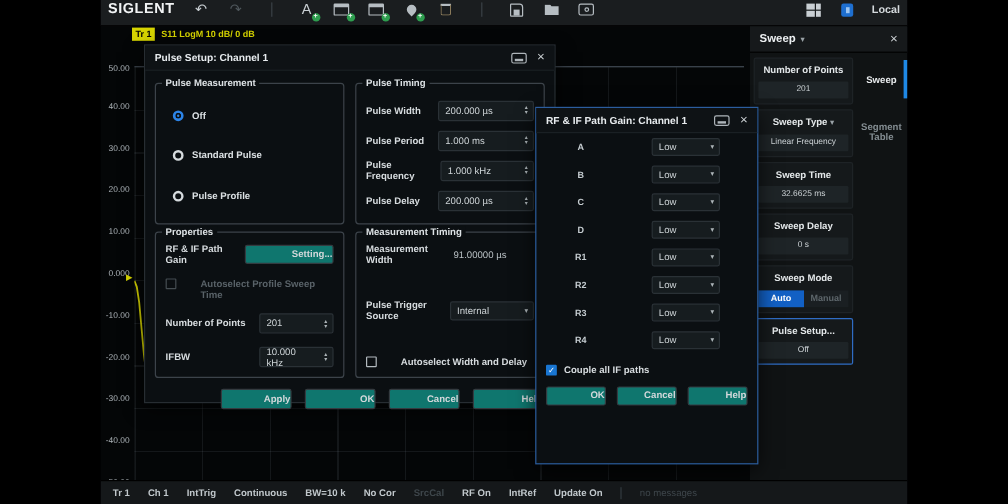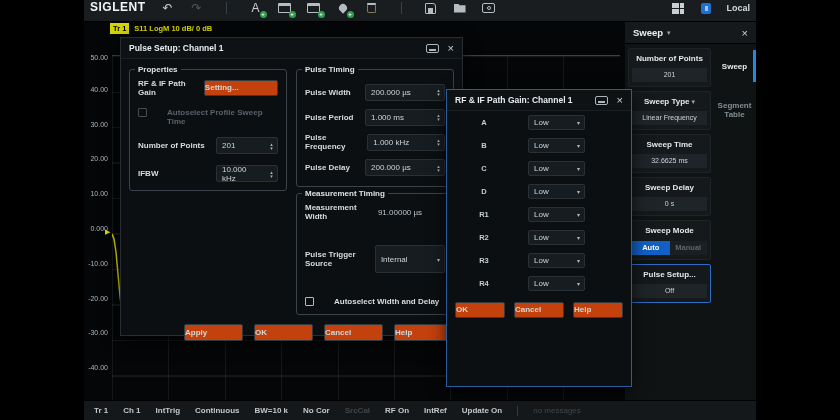--- a/index.html
+++ b/index.html
@@ -91,48 +91,48 @@
   .group { position:relative; border:1px solid #3c434a; border-radius:3px; margin-top:6px; padding:10px 8px 6px; }
   .group-label { position:absolute; top:-5px; left:5px; background:#0b0f12; padding:0 3px; font-size:8px; font-weight:bold; color:#dde2e5; line-height:9px; }
   .g-pm { height:118px; display:flex; flex-direction:column; justify-content:space-around; padding-left:14px; }
   .radio-row { display:flex; align-items:center; gap:7px; cursor:pointer; }
   .radio { width:9px; height:9px; border-radius:50%; border:2px solid #d6dbde; flex:none; }
   .radio-row.selected .radio { border:2px solid #2c84e8; background:#2c84e8; box-shadow:inset 0 0 0 1.5px #0b0f12; }
   .rlabel { font-size:8px; font-weight:bold; color:#dbe0e3; }
   .g-props { height:122px; display:flex; flex-direction:column; justify-content:space-between; padding-top:9px; padding-bottom:8px; }
   .frow { display:flex; align-items:center; justify-content:space-between; }
   .flabel { font-size:8px; font-weight:bold; color:#d7dcdf; }
-  .btn { background:#c2410c; border:1px solid #343b40; border-radius:2px; color:#d3d8db; font-size:8px; font-weight:bold; text-align:left; cursor:pointer; }
+  .btn { background:#0f766e; border:1px solid #343b40; border-radius:2px; color:#d3d8db; font-size:8px; font-weight:bold; text-align:right; cursor:pointer; }
   .btn-setting { width:76px; height:16px; line-height:14px; }
   .chk-row { display:flex; align-items:flex-start; gap:20px; cursor:pointer; }
   .chk { width:9px; height:9px; border:1px solid #b3babf; border-radius:1px; flex:none; }
   .chk-row.disabled .chk { border-color:#454d52; }
   .chk-row.disabled .flabel { color:#596268; }
   .chk.checked { background:#1976d2; border-color:#1976d2; color:#fff; font-size:7px; line-height:9px; text-align:center; }
   .spin { display:flex; align-items:center; background:#161c1f; border:1px solid #2a3136; border-radius:2px; height:17px; cursor:pointer; }
   .spin-val { flex:1; font-size:8px; color:#ced4d7; padding:0 5px; }
   .spin-arrows { width:11px; display:flex; flex-direction:column; align-items:center; justify-content:center; gap:0; }
   .spin-arrows span { font-size:5px; color:#aeb6ba; line-height:4px; }
   .w62 { width:62px; } .w80 { width:80px; }
   .g-pt { height:118px; display:flex; flex-direction:column; justify-content:space-around; }
   .g-mt { height:122px; display:flex; flex-direction:column; justify-content:space-between; padding-top:9px; padding-bottom:8px; }
   .static-val { font-size:8px; color:#b9c0c4; width:80px; padding-left:5px; }
-  .dropdown { display:flex; align-items:center; background:#161c1f; border:1px solid #2a3136; border-radius:2px; height:28px; cursor:pointer; }
+  .dropdown { display:flex; align-items:center; background:#161c1f; border:1px solid #2a3136; border-radius:2px; height:16px; cursor:pointer; }
   .dd-val { flex:1; font-size:8px; color:#ced4d7; padding:0 5px; }
   .dd-chev { font-size:6px; color:#aeb6ba; padding-right:4px; }
   .pd-footer { display:flex; justify-content:flex-end; gap:11px; padding:9px 9px 0; }
   .btn-dlg { width:59px; height:17px; line-height:15px; }
 
   .gain-dialog { left:363px; top:90px; width:184px; height:296px; box-shadow:0 0 0 1px #2b5d9e, 0 5px 16px rgba(0,0,0,.75); }
   .gd-head { display:flex; align-items:center; height:24px; }
   .gd-col1 { width:74px; text-align:center; font-size:7.5px; font-weight:bold; color:#ccd2d6; }
   .gd-col2 { flex:1; text-align:center; font-size:7.5px; font-weight:bold; color:#ccd2d6; }
   .gd-row { display:flex; align-items:center; height:23px; }
   .gd-recv { width:74px; text-align:center; font-size:7.5px; font-weight:bold; color:#c6cdd1; }
-  .gd-dd { width:57px; height:15px; margin-left:7px; }
+  .gd-dd { width:57px; height:15px; margin-left:22px; }
   .gd-couple { display:flex; align-items:center; gap:6px; padding:6px 8px 0; height:20px; }
   .gd-footer { display:flex; gap:9px; padding:7px 8px 0; }
   .btn-gd { width:52px; height:16px; line-height:14px; }
 </style>
 </head>
 <body>
 
 <div class="app">
 
   <div class="toolbar">
@@ -289,20 +289,39 @@
       <span class="dlg-title">Pulse Setup: Channel 1</span>
       <span class="tb-icons-r">
         <span class="i-kb">
             <span></span>
           </span>
         <span class="dlg-close">×</span>
       </span>
     </div>
     <div class="pd-content">
       <div class="pd-col-l">
+        <div class="group g-pm">
+          <span class="group-label">Pulse Measurement</span>
+
+            <div class="radio-row selected">
+              <span class="radio"></span>
+              <span class="rlabel">Off</span>
+            </div>
+
+            <div class="radio-row">
+              <span class="radio"></span>
+              <span class="rlabel">Standard Pulse</span>
+            </div>
+
+            <div class="radio-row">
+              <span class="radio"></span>
+              <span class="rlabel">Pulse Profile</span>
+            </div>
+
+        </div>
         <div class="group g-props">
           <span class="group-label">Properties</span>
           <div class="frow">
             <span class="flabel">RF &amp; IF Path Gain</span>
             <span class="btn btn-setting">Setting...</span>
           </div>
           <div class="chk-row disabled">
             <span class="chk"></span>
             <span class="flabel">Autoselect Profile Sweep Time</span>
           </div>
@@ -478,20 +497,24 @@
       </div>
 
       <div class="gd-row">
         <span class="gd-recv">R4</span>
         <span class="dropdown gd-dd">
           <span class="dd-val">Low</span>
           <span class="dd-chev">▾</span>
         </span>
       </div>
 
+    <div class="gd-couple chk-row">
+      <span class="chk checked">✓</span>
+      <span class="flabel">Couple all IF paths</span>
+    </div>
     <div class="gd-footer">
 
         <span class="btn btn-gd">OK</span>
 
         <span class="btn btn-gd">Cancel</span>
 
         <span class="btn btn-gd">Help</span>
 
     </div>
   </div>

